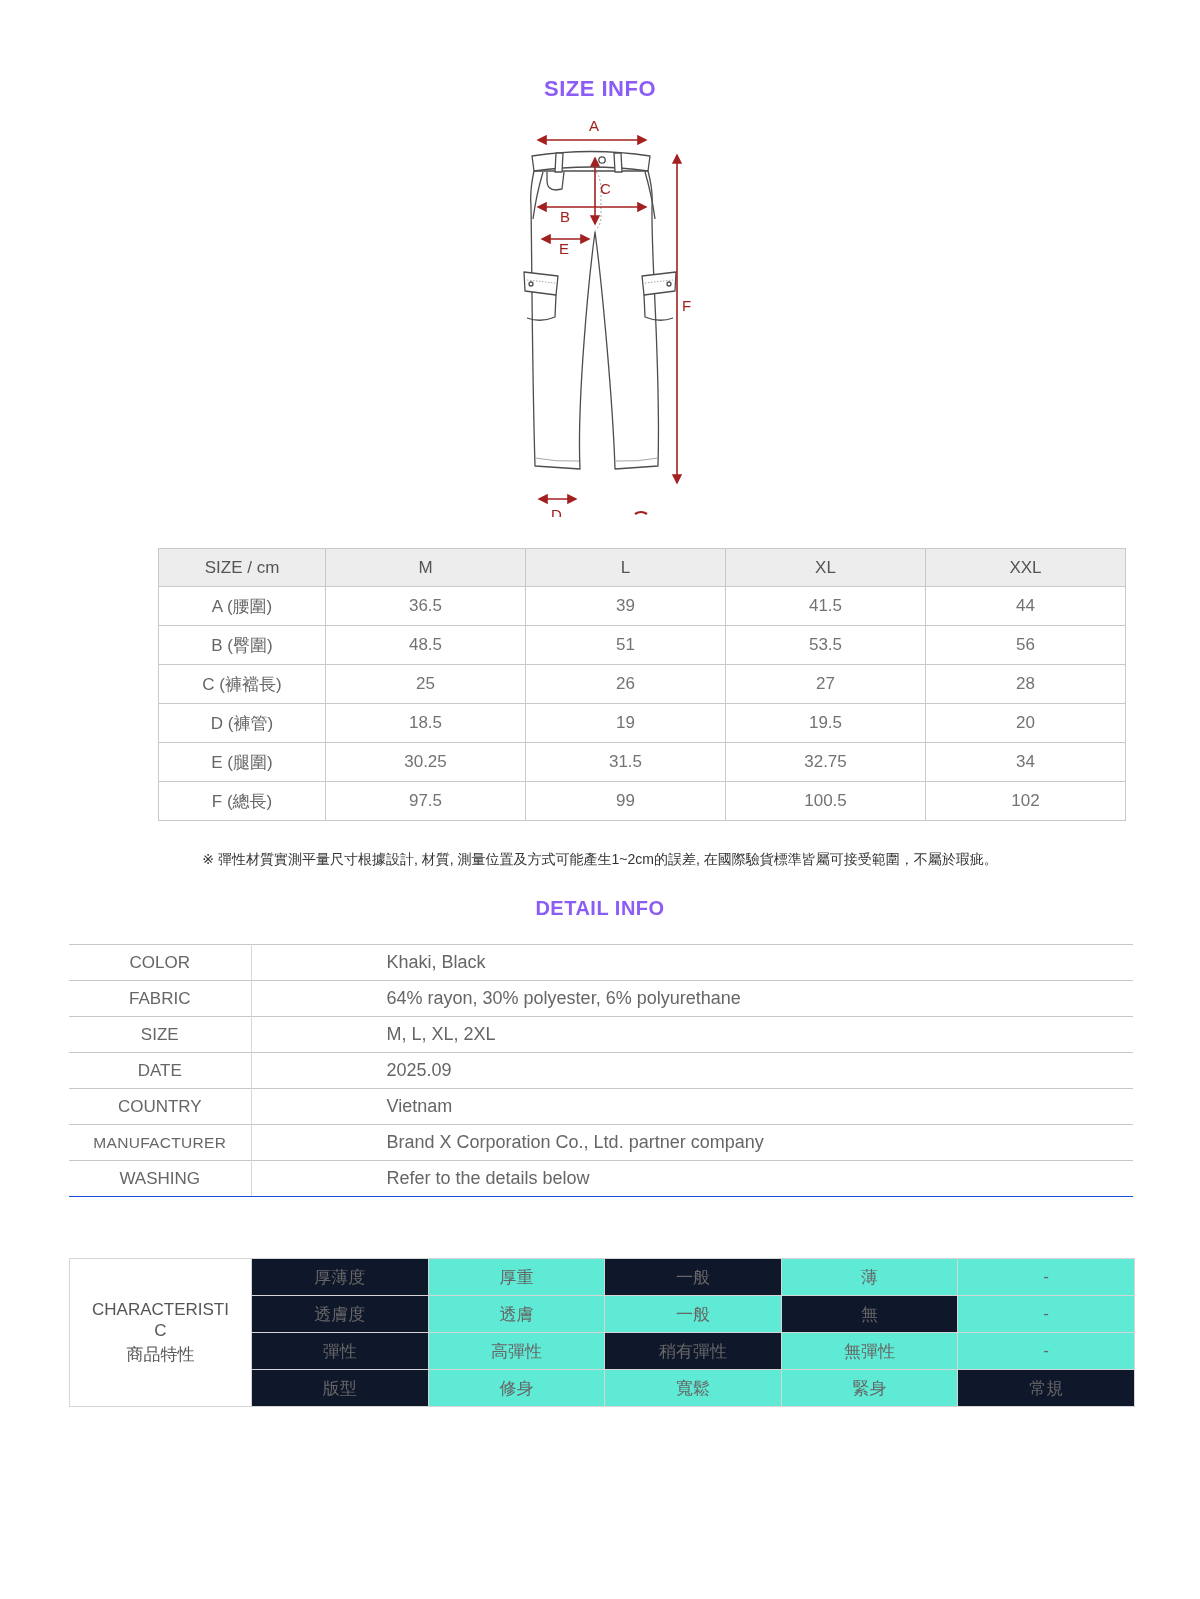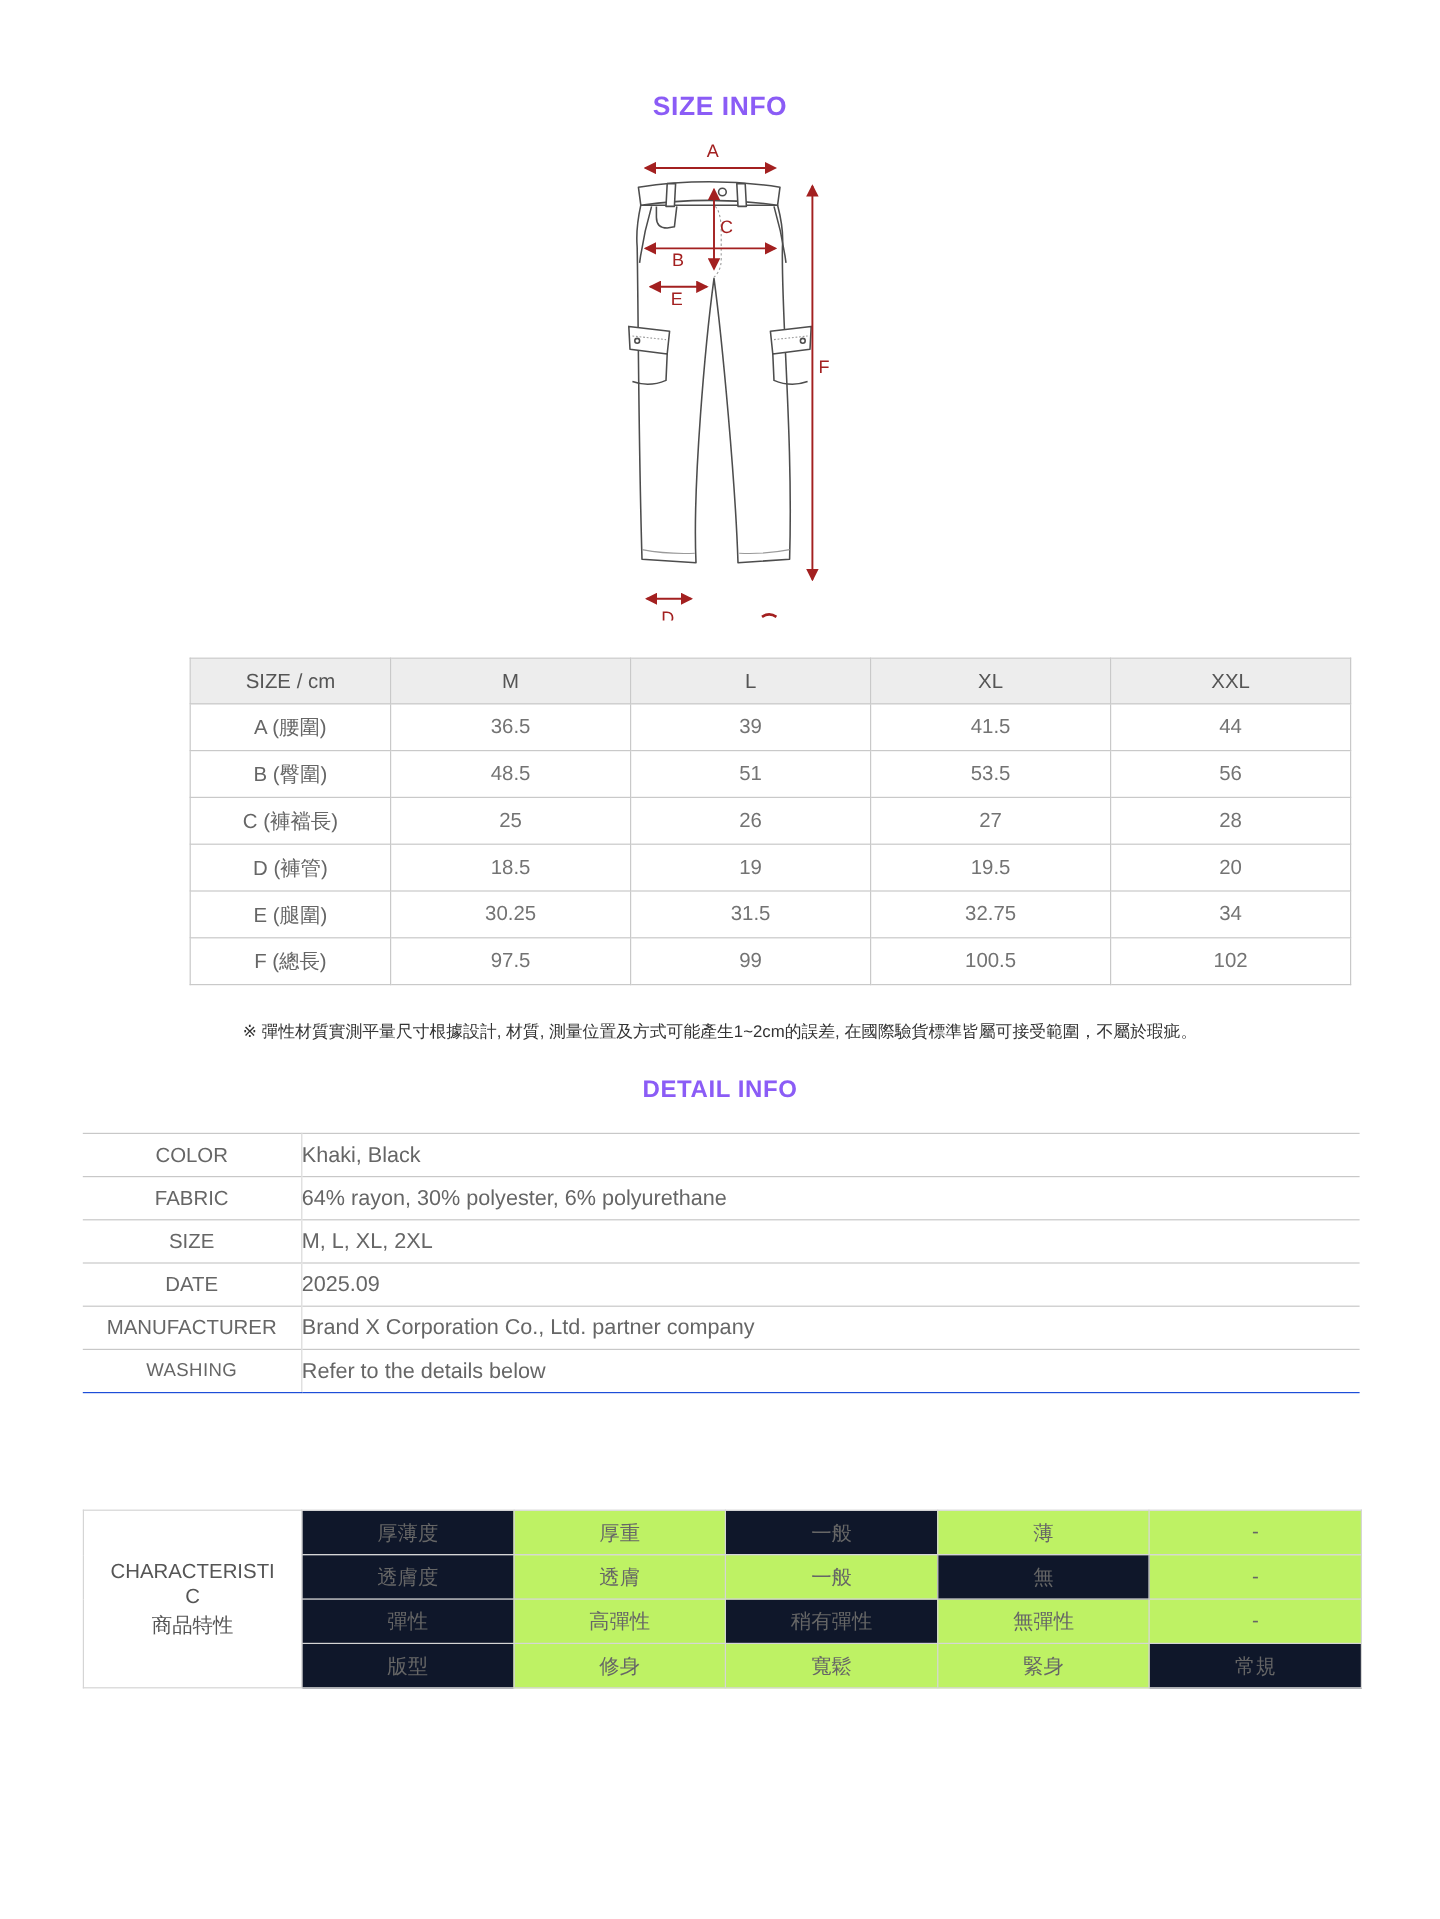--- a/index.html
+++ b/index.html
@@ -30,27 +30,27 @@
 
   
   #detail-table { position:absolute; left:69px; top:944px; width:1064px;
                   border-collapse:collapse; table-layout:fixed; }
   #detail-table td { height:36px; font-size:18px; color:#666;
                      border-top:1px solid #c8c8c8; }
   #detail-table tr:last-child td { border-bottom:1px solid #1d4ed8; }
   #detail-table td.dlabel { width:182px; text-align:center; font-size:17px;
                      border-right:1px solid #d9d9d9; color:#666; }
   #detail-table tr:nth-child(6) td.dlabel { font-size:15.5px; letter-spacing:.3px; }
-  #detail-table td.dvalue { color:#666; }
+  #detail-table td.dvalue { padding-left:135px; color:#666; }
 
   
   #char-table { position:absolute; left:69px; top:1258px; width:1066px;
                 border-collapse:collapse; table-layout:fixed; }
   #char-table td { border:1px solid #d5d5d5; height:37px; text-align:center;
-                   font-size:17px; color:#666; background:#bef264; }
+                   font-size:17px; color:#666; background:#5eead4; }
   #char-table td.shade { background:#0f172a; }
   #char-table td.char-head { width:182px; background:#fff; color:#555; }
   .char-head-en { width:142px; margin:0 auto; word-break:break-all; line-height:1.25; }
   .char-head-zh { margin-top:2px; }
 </style>
 </head>
 <body>
 
 <div id="page">
 
@@ -184,20 +184,24 @@
     </tr>
     <tr>
       <td class="dlabel">SIZE</td>
       <td class="dvalue">M, L, XL, 2XL</td>
     </tr>
     <tr>
       <td class="dlabel">DATE</td>
       <td class="dvalue">2025.09</td>
     </tr>
     <tr>
+      <td class="dlabel">COUNTRY</td>
+      <td class="dvalue">Vietnam</td>
+    </tr>
+    <tr>
       <td class="dlabel">MANUFACTURER</td>
       <td class="dvalue">Brand X Corporation Co., Ltd. partner company</td>
     </tr>
     <tr>
       <td class="dlabel">WASHING</td>
       <td class="dvalue">Refer to the details below</td>
     </tr>
   </tbody>
     </table>
 

